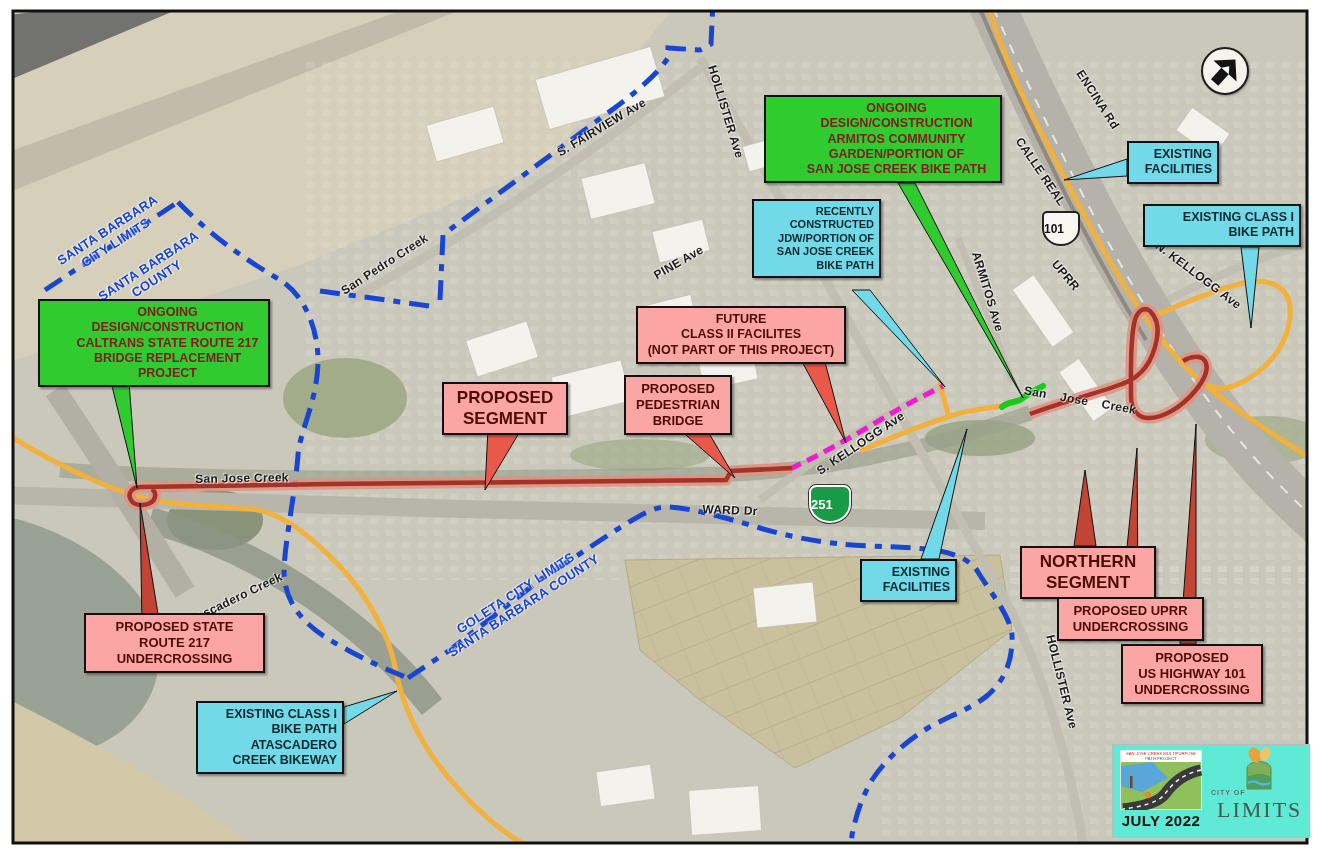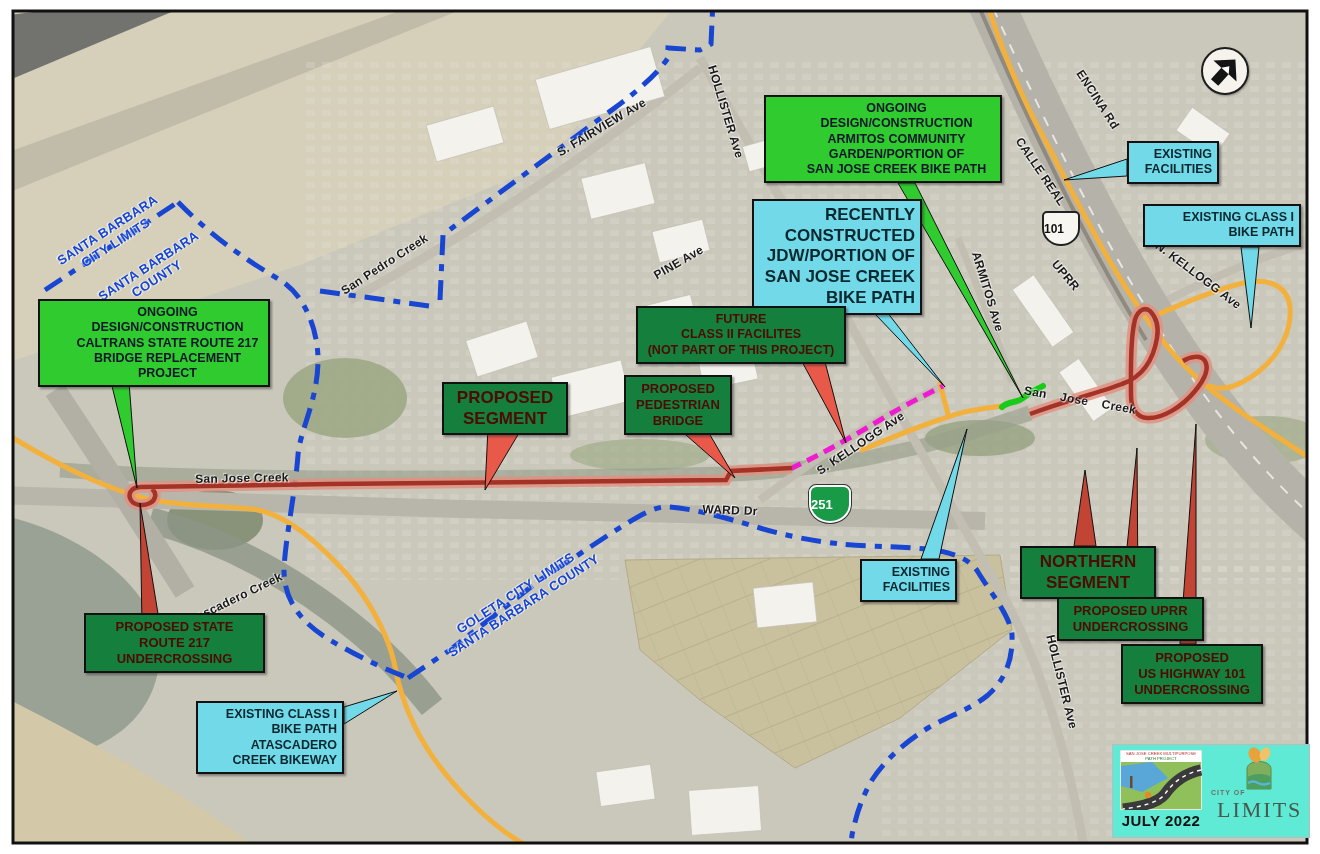--- a/index.html
+++ b/index.html
@@ -9,23 +9,23 @@
   
   .ml{position:absolute;font-weight:bold;color:#1a1a1a;white-space:pre-line;text-align:center;
       line-height:1.15;letter-spacing:.3px;
       text-shadow:1px 1px 1px rgba(255,255,255,.75),-1px -1px 1px rgba(255,255,255,.75);}
   .ml.blue{color:#1846d2;}
   .ml.wide{word-spacing:10px;}
   
   .co{position:absolute;border:2px solid #111;text-align:center;font-weight:bold;
       padding:4px 5px;white-space:pre-line;line-height:1.22;box-sizing:border-box;
       box-shadow:2px 2px 2px rgba(40,40,40,.45);}
-  .co.green{background:#2fcb2f;color:#0f172a;padding-left:32px;}
+  .co.green{background:#2fcb2f;color:#7f1d1d;padding-left:32px;}
   .co.cyan{background:#72d9e8;color:#082830;text-align:right;}
-  .co.red{background:#15803d;color:#4d0b05;}
+  .co.red{background:#fca5a5;color:#4d0b05;}
   
   .shield{position:absolute;display:flex;align-items:center;justify-content:flex-start;}
   .shield217{width:38px;height:34px;background:#189a47;border:2px solid #fff;
       border-radius:8px 8px 55% 55%;box-shadow:0 0 0 1px #333;color:#fff;
       font:bold 13px "Liberation Sans",sans-serif;}
   .shield101{width:34px;height:31px;background:#f8f6f0;border:2px solid #222;
       border-radius:5px 5px 50% 50%;color:#111;font:bold 12px "Liberation Sans",sans-serif;}
   
   .north{position:absolute;left:1201px;top:47px;width:44px;height:44px;border-radius:50%;
       background:#f5f3ec;border:2px solid #1d1d1d;display:flex;align-items:center;justify-content:center;
@@ -201,21 +201,21 @@
 <div class="co green" style="left:38px;top:299px;width:232px;font-size:12.5px">ONGOING
 DESIGN/CONSTRUCTION
 CALTRANS STATE ROUTE 217
 BRIDGE REPLACEMENT
 PROJECT</div>
 <div class="co green" style="left:764px;top:95px;width:238px;font-size:12.5px">ONGOING
 DESIGN/CONSTRUCTION
 ARMITOS COMMUNITY
 GARDEN/PORTION OF
 SAN JOSE CREEK BIKE PATH</div>
-<div class="co cyan" style="left:752px;top:199px;width:170px;font-size:17px">RECENTLY
+<div class="co cyan" style="left:752px;top:199px;width:129px;font-size:11px">RECENTLY
 CONSTRUCTED
 JDW/PORTION OF
 SAN JOSE CREEK
 BIKE PATH</div>
 <div class="co cyan" style="left:1127px;top:141px;width:92px;font-size:12.5px">EXISTING
 FACILITIES</div>
 <div class="co cyan" style="left:1143px;top:204px;width:158px;font-size:12.5px">EXISTING CLASS I
 BIKE PATH</div>
 <div class="co red" style="left:636px;top:306px;width:210px;font-size:12.5px">FUTURE
 CLASS II FACILITES

